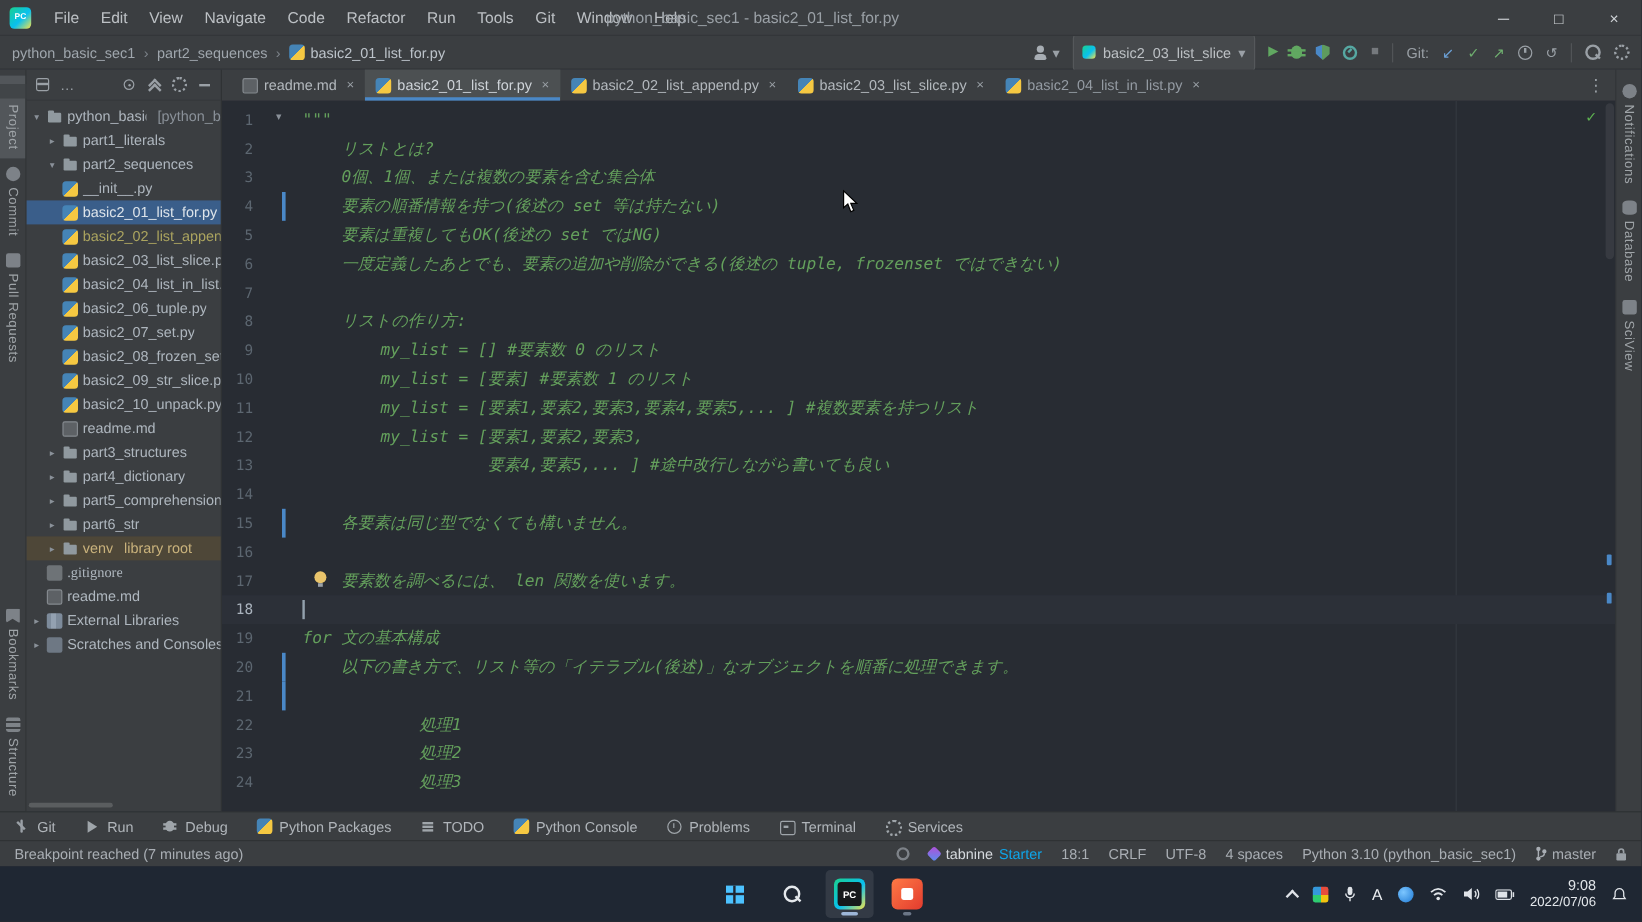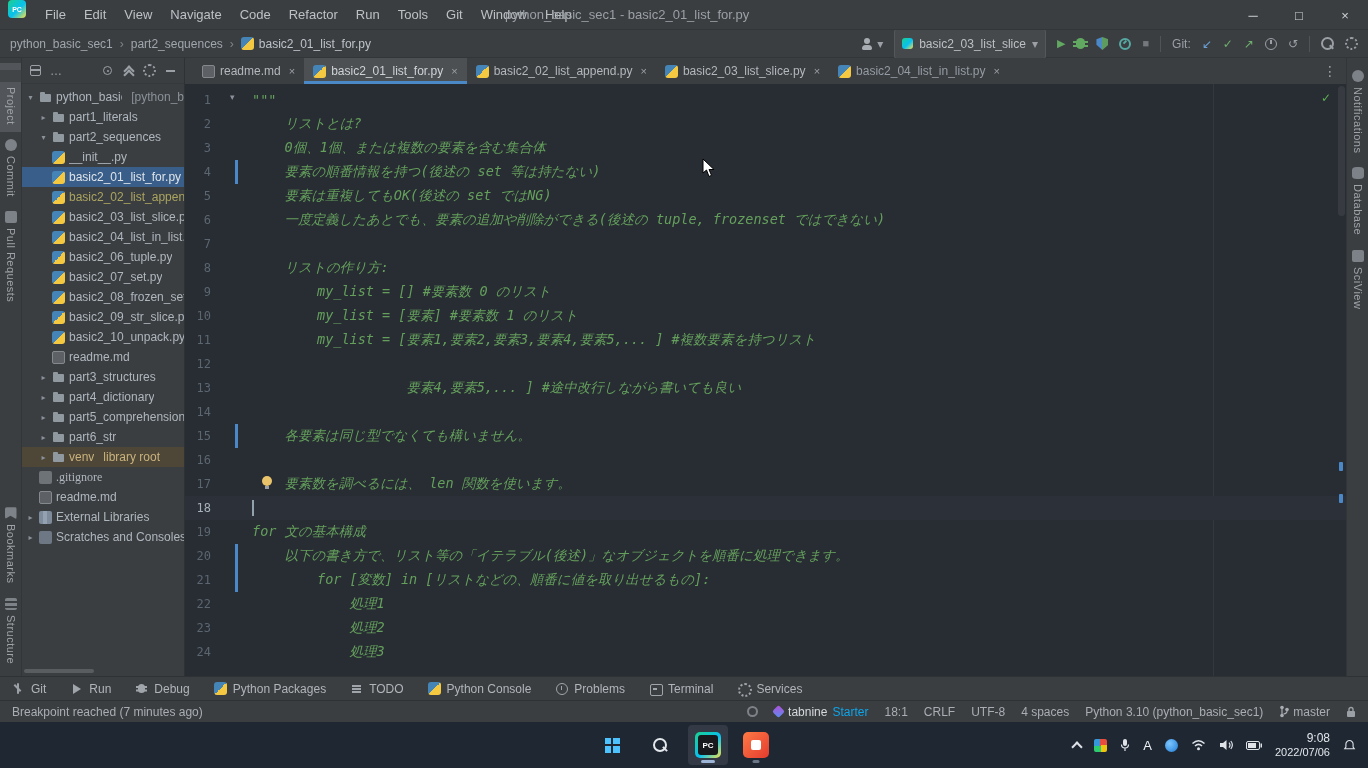--- a/index.html
+++ b/index.html
@@ -1,21 +1,21 @@
 <!DOCTYPE html>
 <html><head>
 <meta charset="utf-8">
 <style>
   *{box-sizing:border-box;margin:0;padding:0}
   html,body{width:1368px;height:768px;overflow:hidden}
   body{font-family:"Liberation Sans","DejaVu Sans",sans-serif;background:#282c33;color:#b8bcc0;font-size:12px;position:relative}
   .app{position:absolute;inset:0;display:flex;flex-direction:column}
 
   
-  .titlebar{height:30px;background:#3b3e41;display:flex;flex:none;border-bottom:1px solid #333639;position:relative}
+  .titlebar{height:30px;background:#3b3e41;display:flex;align-items:center;flex:none;border-bottom:1px solid #333639;position:relative}
   .logo{width:18px;height:18px;border-radius:4px;margin:0 10px 0 8px;background:linear-gradient(135deg,#1bd08d,#08c0f0 55%,#f7e348);display:flex;align-items:center;justify-content:center;font-size:7px;font-weight:bold;color:#fff;flex:none}
   .menu-item{padding:0 9px;height:30px;line-height:30px;color:#bdc1c5;font-size:13px;white-space:nowrap}
   .tb-title{position:absolute;left:505px;top:0;height:30px;line-height:30px;color:#9aa0a6;font-size:13px;white-space:nowrap}
   .win-controls{margin-left:auto;display:flex;height:100%}
   .win-btn{width:46px;height:30px;display:flex;align-items:center;justify-content:center;color:#cfd3d7;font-size:13px}
 
   
   .navbar{height:28px;background:#3b3e41;display:flex;align-items:center;padding:0 10px;flex:none;border-bottom:1px solid #333639}
   .crumbs{display:flex;align-items:center}
   .crumb{display:flex;align-items:center;color:#9fa6ad;font-size:12px}
@@ -626,20 +626,21 @@
               <span class="code">        my_list = [要素1,要素2,要素3,要素4,要素5,... ] #複数要素を持つリスト</span>
             </div>
 
             <div class="line">
               <span class="ln">12</span>
               <span class="gx">
                 
                 
               </span>
 
+              <span class="code">        my_list = [要素1,要素2,要素3,</span>
             </div>
 
             <div class="line">
               <span class="ln">13</span>
               <span class="gx">
                 
                 
               </span>
 
               <span class="code">                   要素4,要素5,... ] #途中改行しながら書いても良い</span>
@@ -715,21 +716,20 @@
               <span class="code">    以下の書き方で、リスト等の「イテラブル(後述)」なオブジェクトを順番に処理できます。</span>
             </div>
 
             <div class="line">
               <span class="ln">21</span>
               <span class="gx">
                 <i class="mark"></i>
 
               </span>
 
-              <span class="code">        for [変数] in [リストなどの、順番に値を取り出せるもの]:</span>
             </div>
 
             <div class="line">
               <span class="ln">22</span>
               <span class="gx">
                 
                 
               </span>
 
               <span class="code">            処理1</span>

